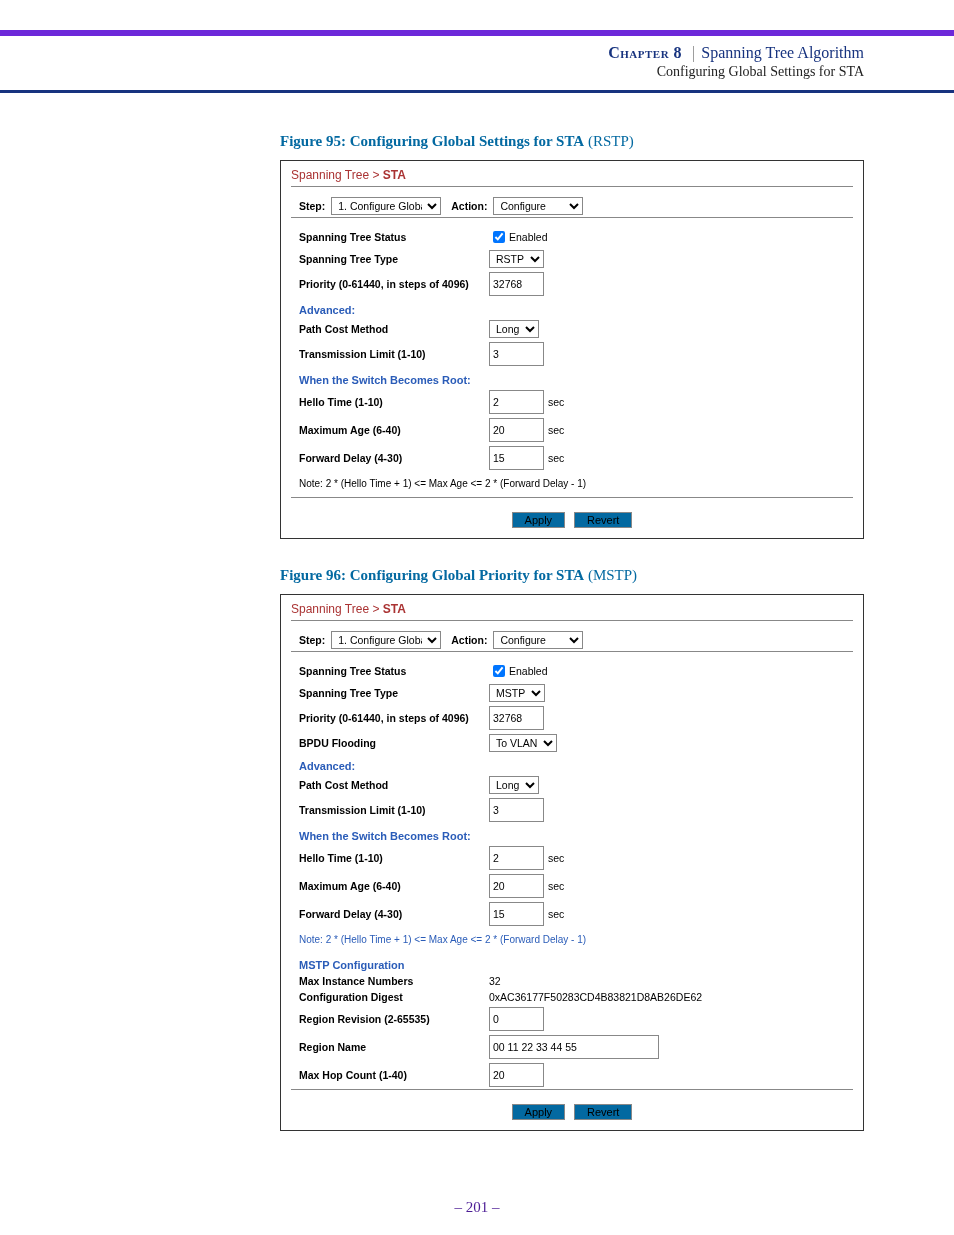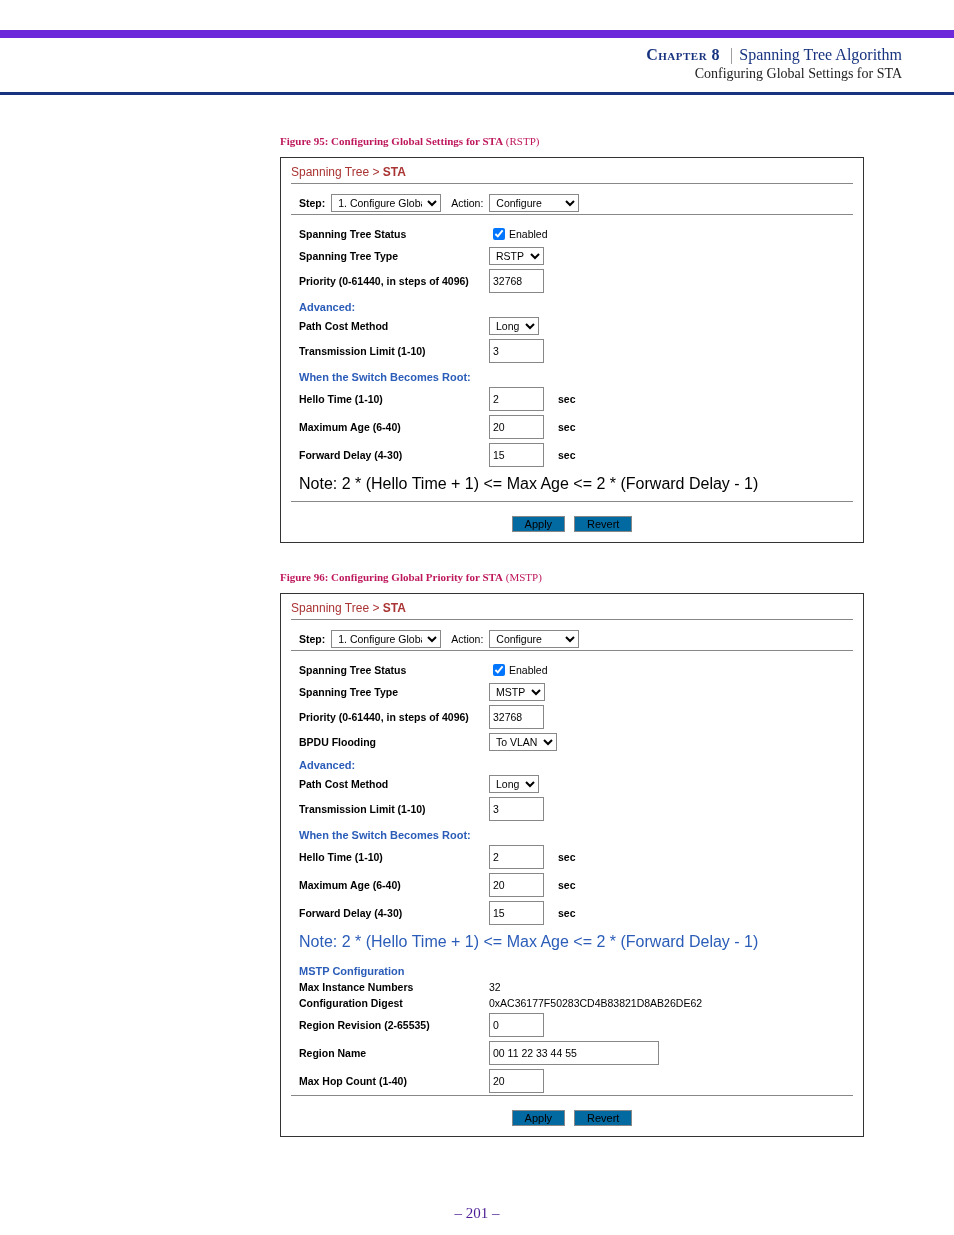--- a/index.html
+++ b/index.html
@@ -7,34 +7,34 @@
     margin: 0;
     padding: 0;
     font-family: Arial, Helvetica, sans-serif;
     font-size: 12px;
     color: #000;
     width: 954px;
     background: #fff;
   }
   .top-pad { height: 30px; }
   .header-wrap {
-    border-top: 8px solid #6d28d9;
+    border-top: 6px solid #6d28d9;
     border-bottom: 3px solid #17337f;
-    padding: 8px 52px 10px 0;
+    padding: 8px 90px 10px 0;
     text-align: right;
   }
   .header-l1 { color: #17337f; font-family: "Palatino Linotype", Georgia, serif; font-size: 16px; }
   .header-l1 .chap { font-weight: bold; font-variant: small-caps; letter-spacing: .5px; }
   .header-l1 .bar { color: #888; margin-left: 6px; margin-right: 2px; }
   .header-l2 { color: #222; font-family: "Palatino Linotype", Georgia, serif; font-size: 14px; margin-top: 2px; }
   .content { padding: 40px 90px 0 280px; }
   .fig-caption {
-    color: #be185d;
+    color: #0369a1;
     font-family: "Palatino Linotype", Georgia, serif;
-    font-size: 11px; font-weight: bold;
+    font-size: 15px; font-weight: bold;
     margin: 0 0 10px 0;
   }
   .fig-caption .normal { font-weight: normal; }
   .panel {
     border: 1px solid #333;
     background: #fff;
     font-size: 10.5px;
     margin-bottom: 28px;
   }
   .breadcrumb {
@@ -53,30 +53,30 @@
     border: 1px solid #888; background: #fff;
     height: 18px; padding: 0 2px;
   }
   .inp {
     font-family: inherit; font-size: 10.5px;
     border: 1px solid #888; background: #fff;
     height: 24px; width: 55px; padding: 0 3px;
   }
   .inp.wide { width: 170px; }
   .cb { width: 12px; height: 12px; margin-right: 4px; vertical-align: middle; }
-  .unit { margin-left: 14px; font-weight: bold; }
-  .note { padding: 6px 18px 8px 18px; font-size: 16px; }
+  .unit { margin-left: 4px; }
+  .note { padding: 6px 18px 8px 18px; font-size: 10px; }
   .btn-row { text-align: center; padding: 6px 0 10px 0; }
   .btn {
     font-family: inherit; font-size: 11px;
     border: 1px solid #888; background: #0369a1;
     padding: 1px 12px; margin: 0 3px;
   }
   .step-label { font-weight: bold; margin-right: 6px; }
-  .action-label { font-weight: normal; margin: 0 6px 0 10px; }
+  .action-label { font-weight: bold; margin: 0 6px 0 10px; }
   .footer { text-align: center; color: #4c1d95; font-family: Liberation Serif, serif; font-size: 15px; padding: 40px 0 40px 0; }
   .val-static { display:inline-block; }
   .note-blue { color:#2a5cb8; }
 </style>
 </head>
 <body>
 
 <div class="top-pad"></div>
 
 <div class="header-wrap">

